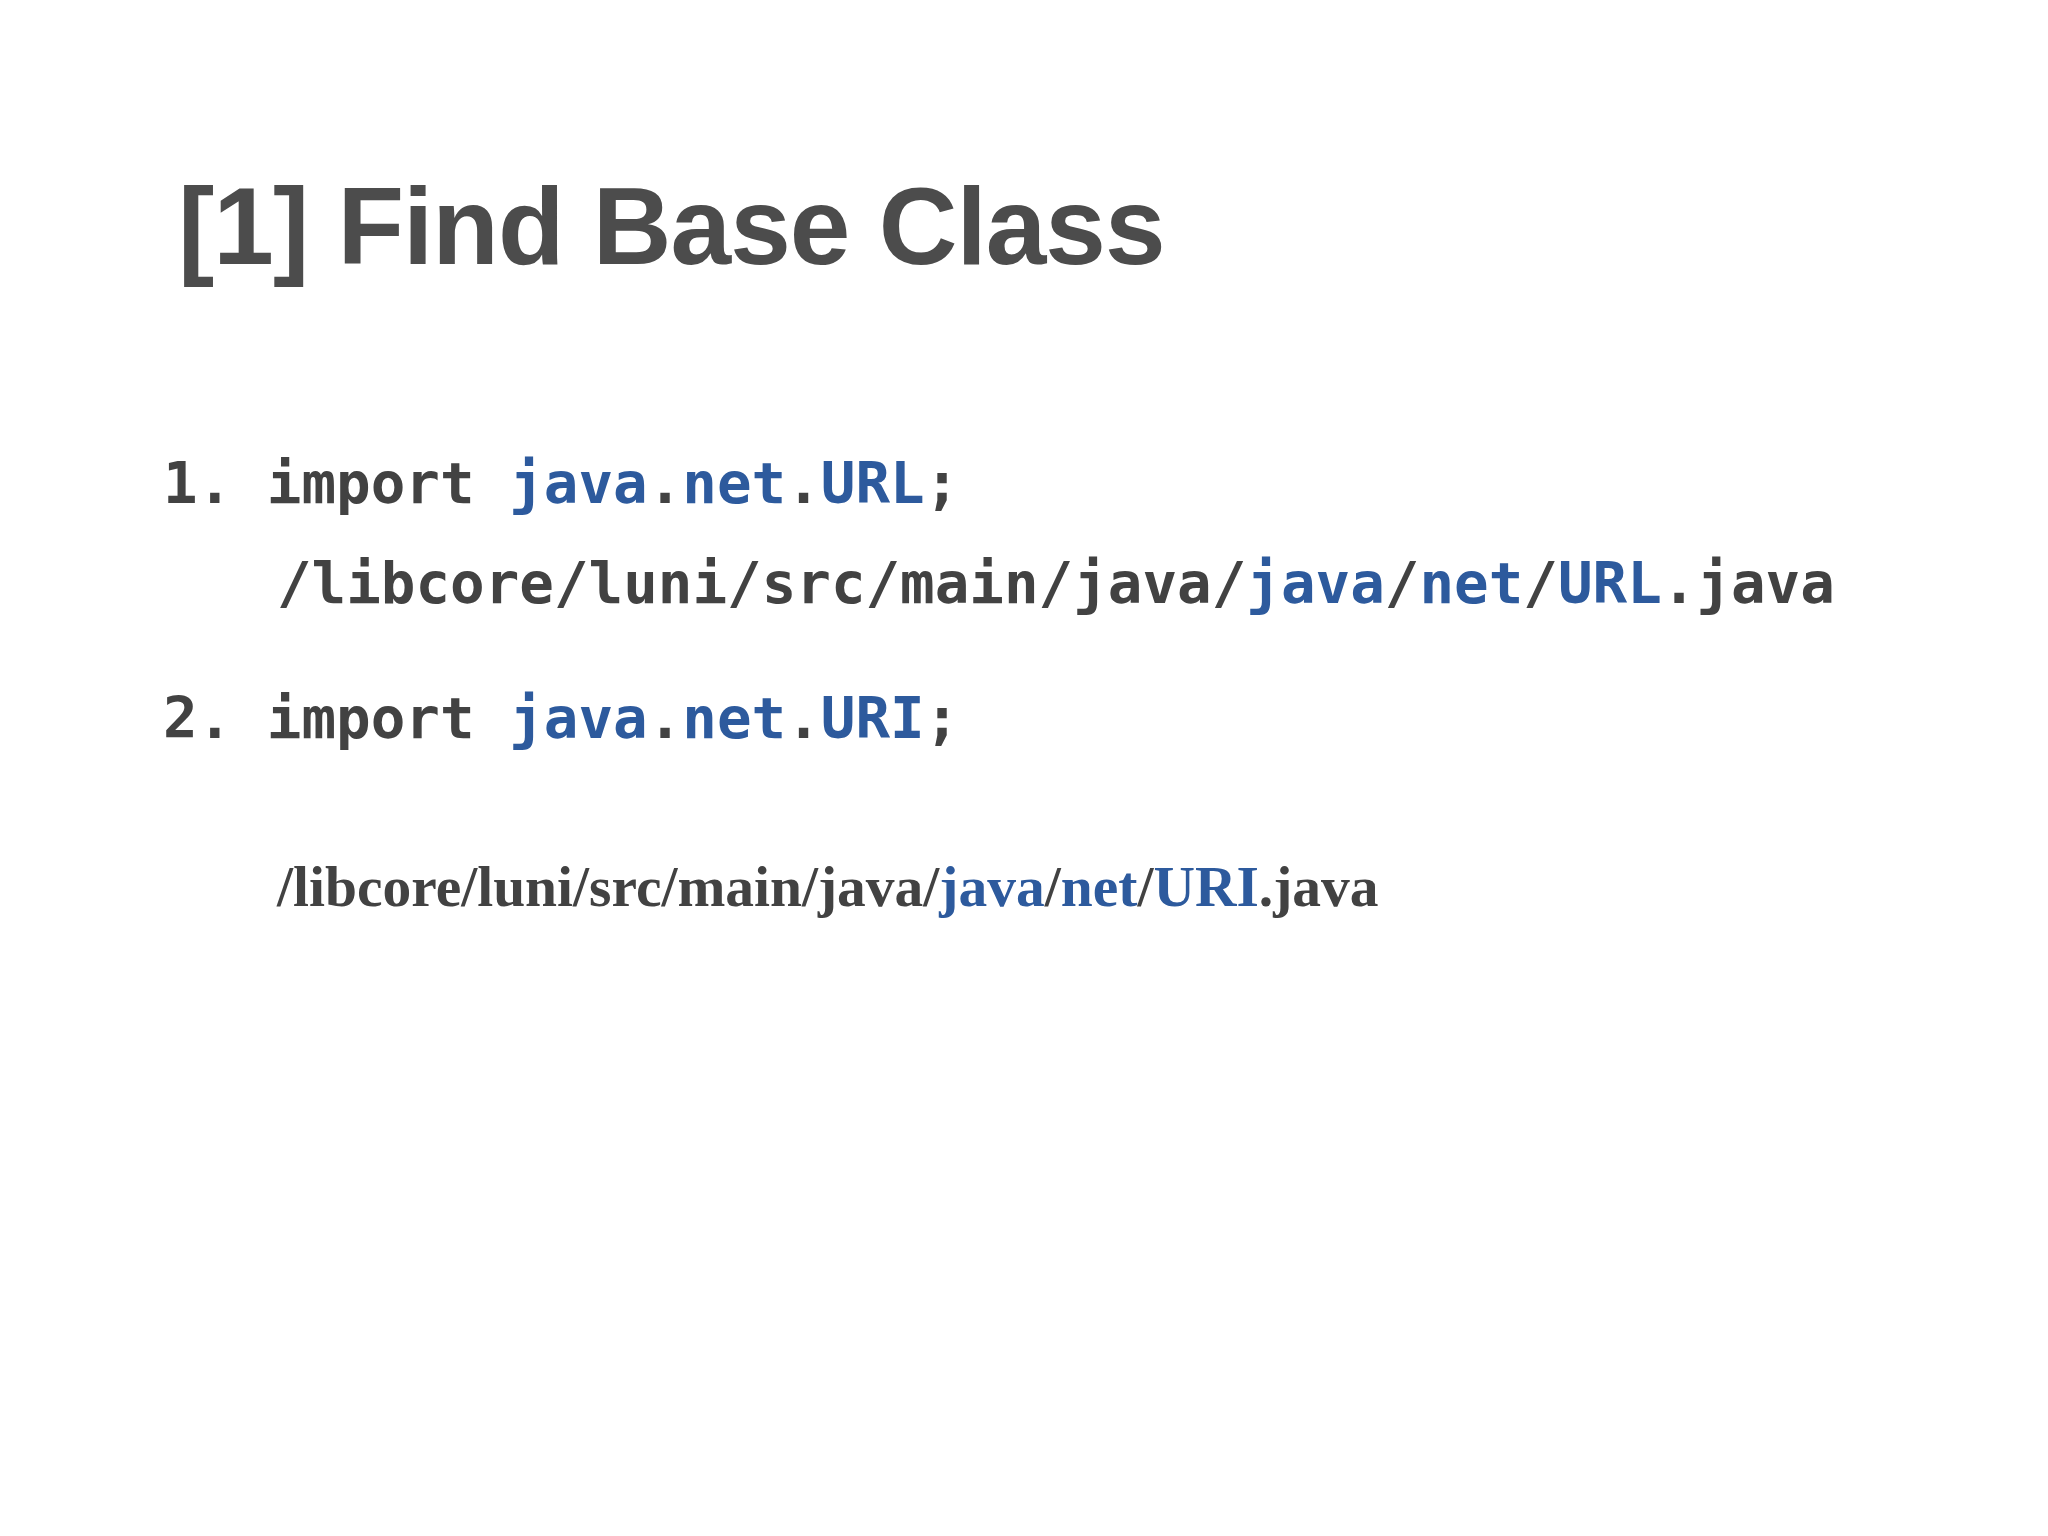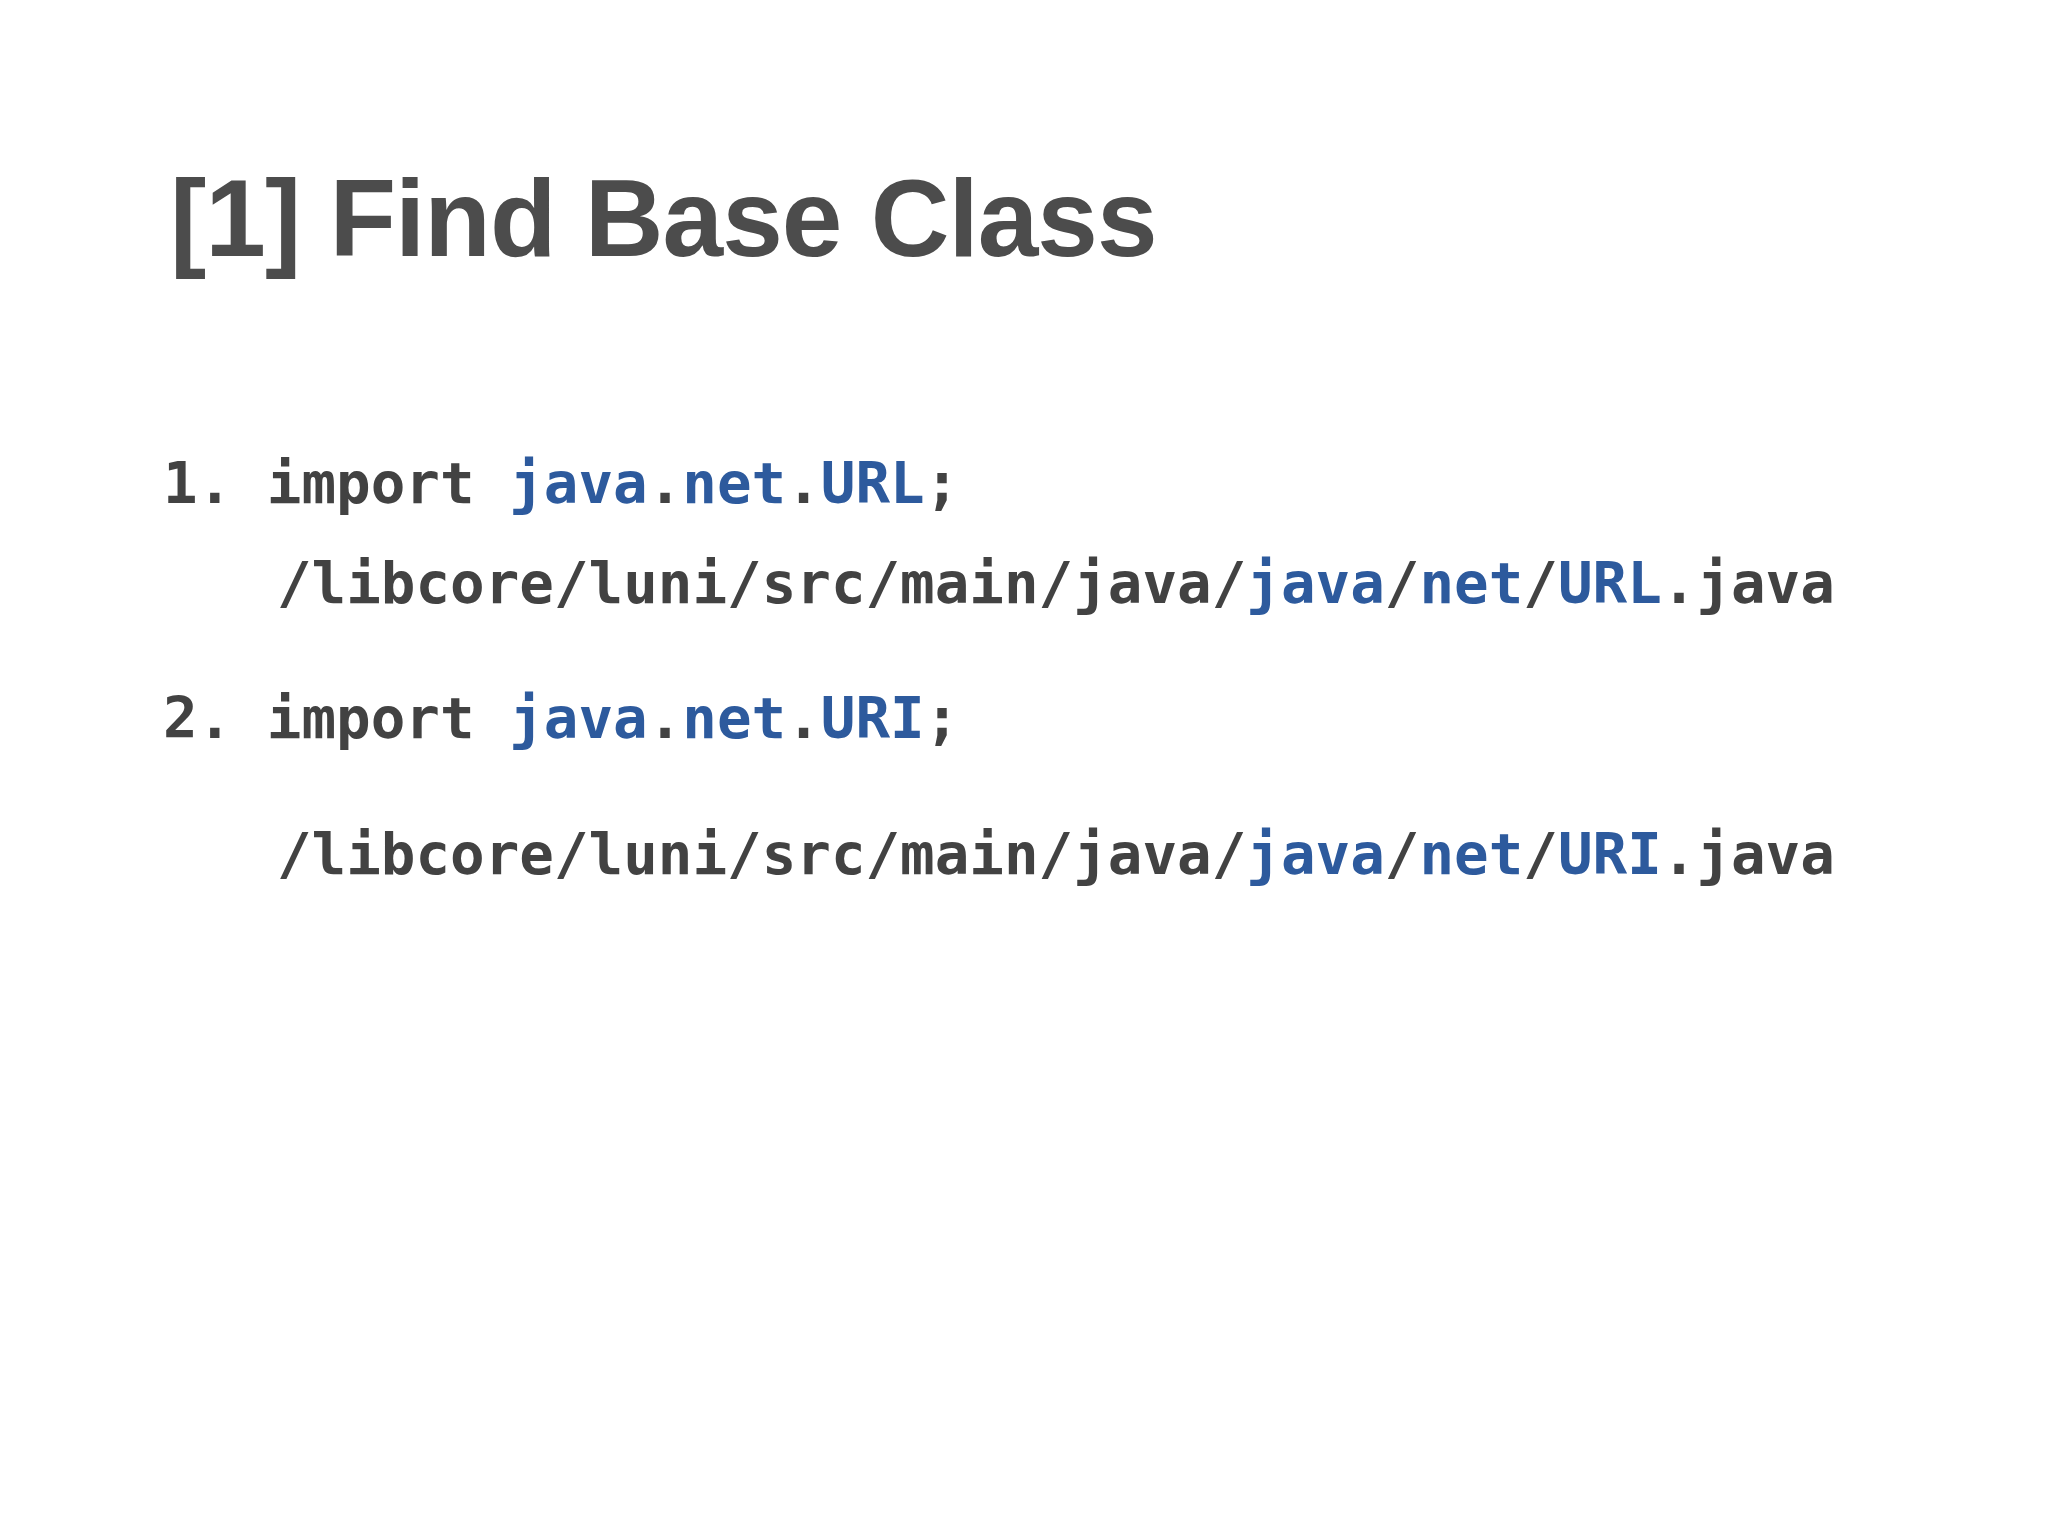--- a/index.html
+++ b/index.html
@@ -18,42 +18,42 @@
     left: 0;
     top: 0;
     width: 2048px;
     height: 1536px;
     background: var(--background, #ffffff);
   }
   .title {
     position: absolute;
     left: 166px;
     top: 155px;
-    margin: 4px;
+    margin: 12px;
     font-family: "Liberation Sans", sans-serif;
     font-weight: 700;
     font-size: 109px;
     line-height: 1.1;
     letter-spacing: -1px;
     white-space: nowrap;
     color: var(--title_text, #4c4c4c);
   }
   .code-line {
     position: absolute;
     font-family: "DejaVu Sans Mono", "Liberation Mono", monospace;
     font-weight: 700;
     font-size: 57.5px;
     line-height: 1.2;
     white-space: pre;
     color: var(--code_text, #424242);
   }
   #code-line-0 { left: 163px; top: 413px; margin-top: 36px; }
   #code-line-1 { left: 277px; top: 549px; text-align: right; }
   #code-line-2 { left: 163px; top: 684px; }
-  #code-line-3 { left: 277px; top: 820px; }
+  #code-line-3 { left: 277px; top: 852px; font-family: Liberation Serif, serif; }
 </style>
 </head>
 <body>
 
 <div class="slide">
   <h1 class="title">[1] Find Base Class</h1>
 
   <div class="code-line" id="code-line-0"><span style="color: var(--code_text);">1. import </span><span style="color: var(--keyword_blue);">java</span><span style="color: var(--code_text);">.</span><span style="color: var(--keyword_blue);">net</span><span style="color: var(--code_text);">.</span><span style="color: var(--keyword_blue);">URL</span><span style="color: var(--code_text);">;</span></div>
 
   <div class="code-line" id="code-line-1"><span style="color: var(--code_text);">/libcore/luni/src/main/java/</span><span style="color: var(--keyword_blue);">java</span><span style="color: var(--code_text);">/</span><span style="color: var(--keyword_blue);">net</span><span style="color: var(--code_text);">/</span><span style="color: var(--keyword_blue);">URL</span><span style="color: var(--code_text);">.java</span></div>

